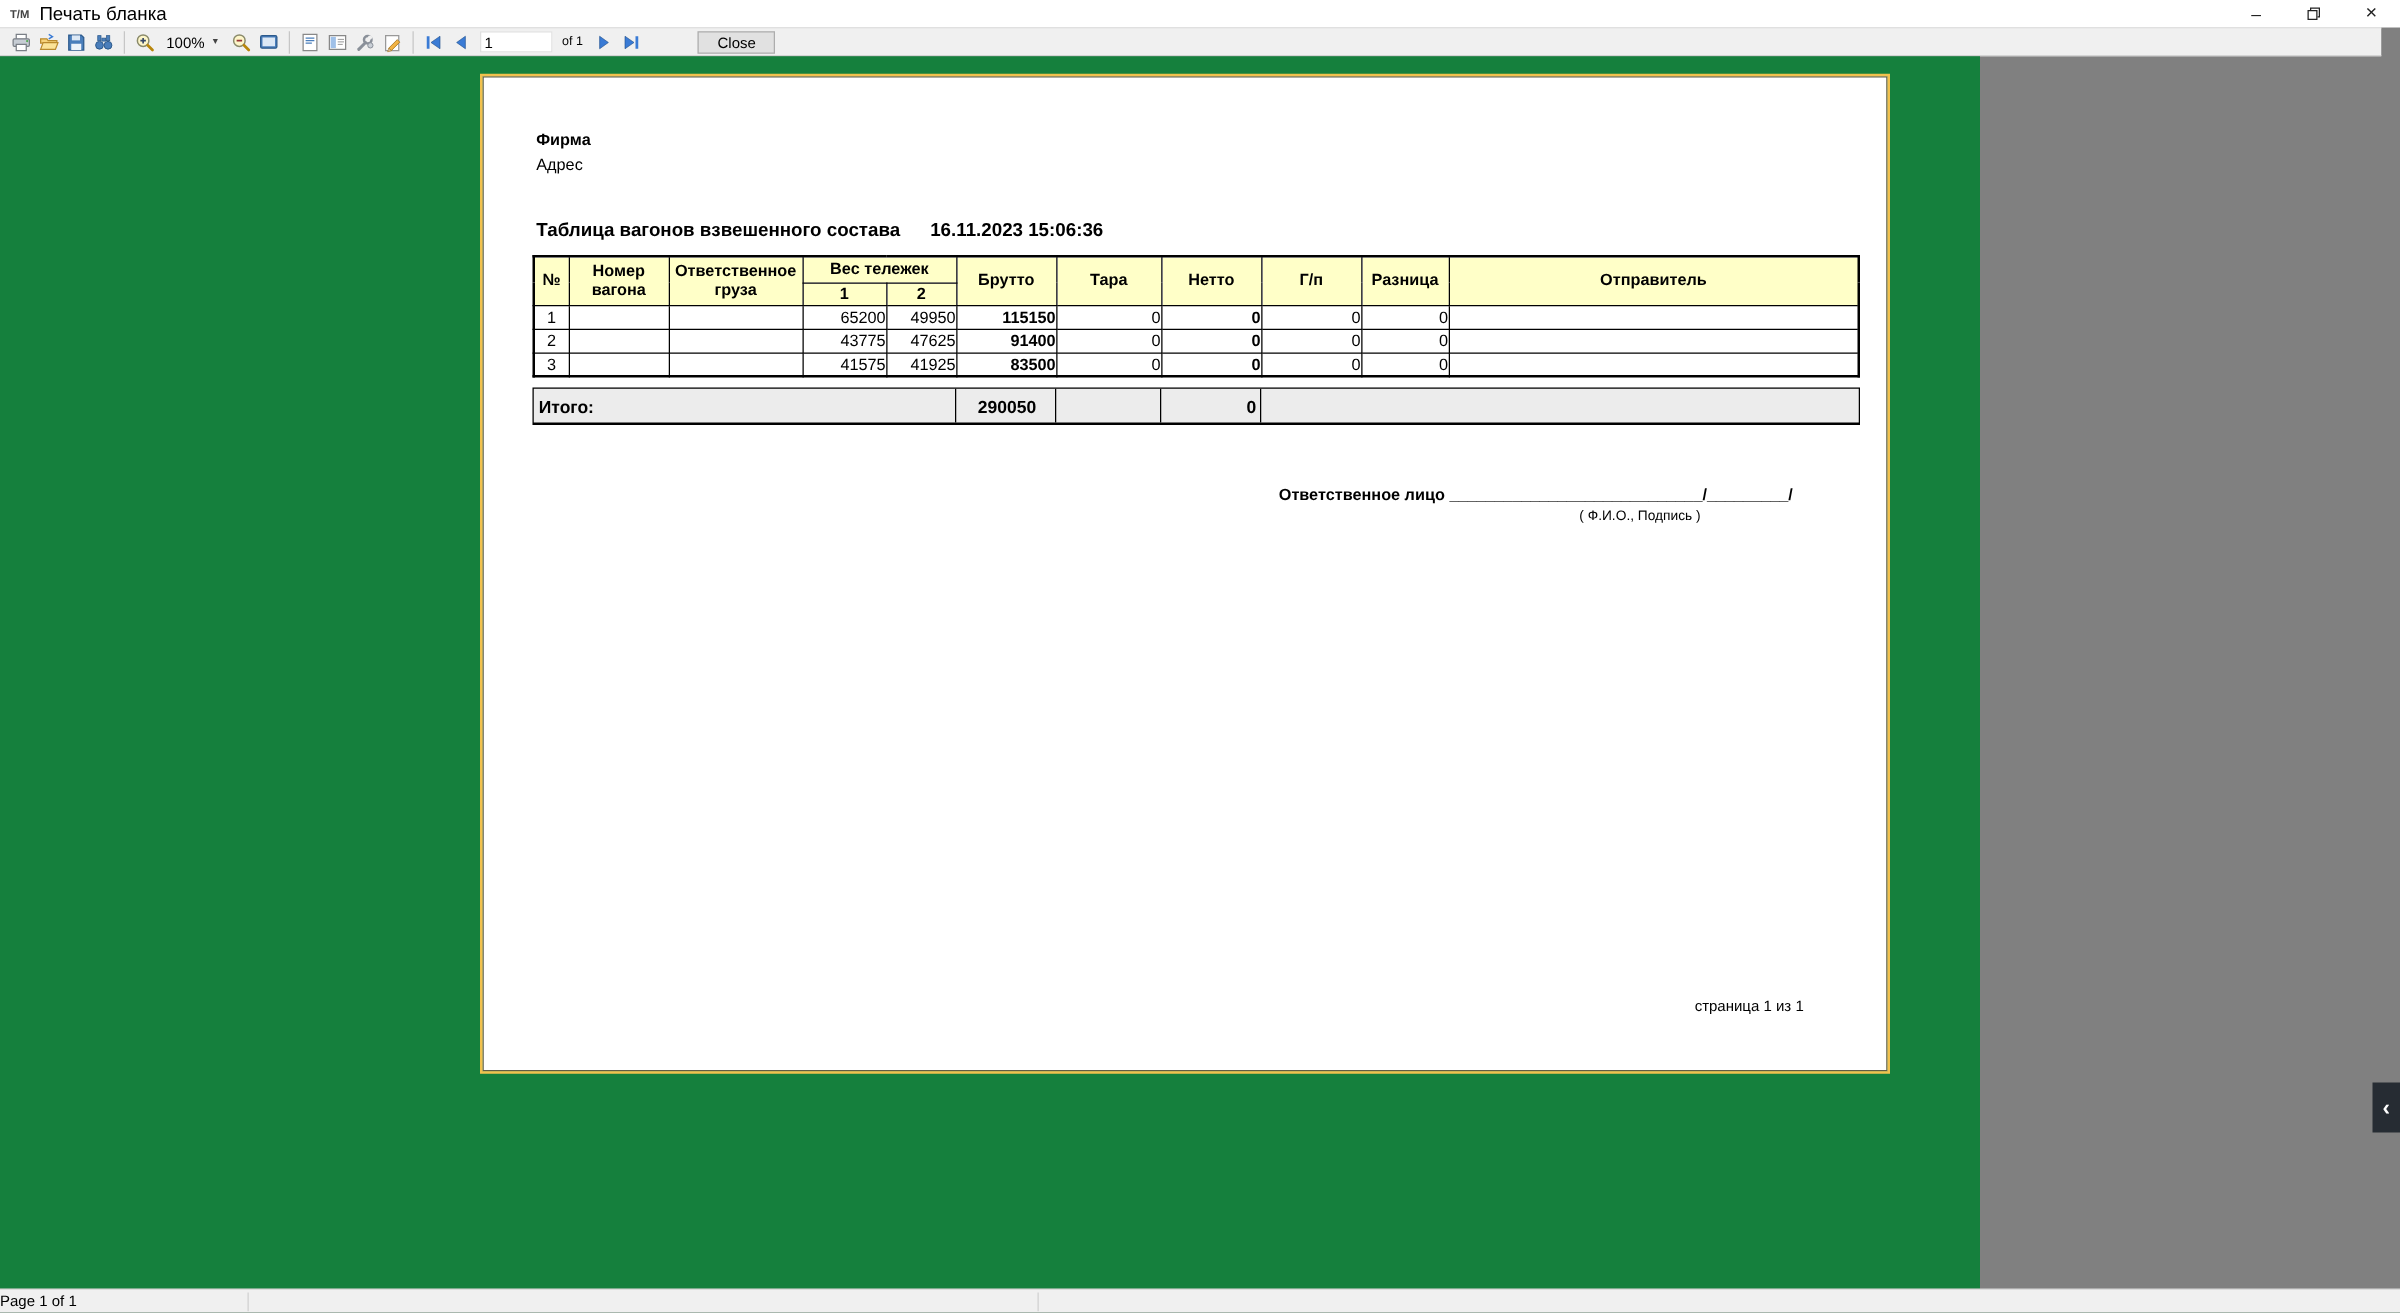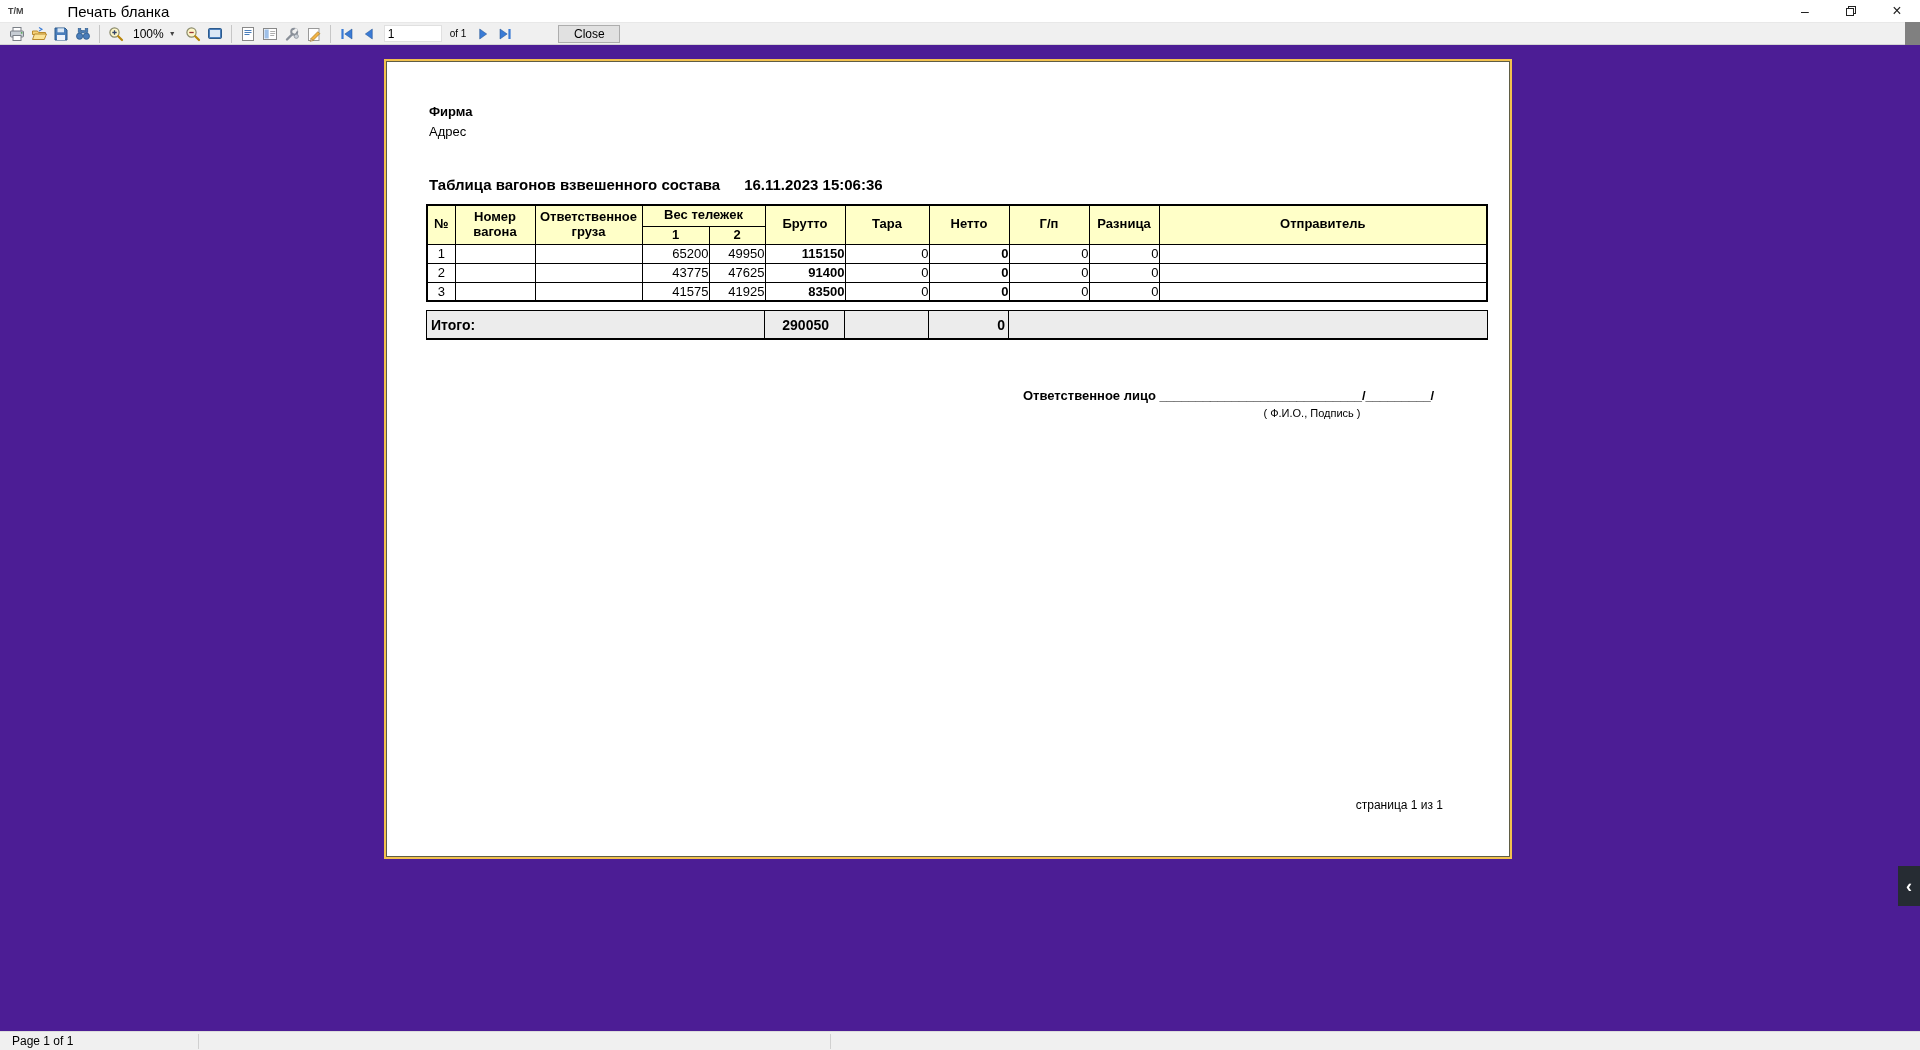--- a/index.html
+++ b/index.html
@@ -1,21 +1,21 @@
 <!DOCTYPE html>
 <html><head>
 <meta charset="utf-8">
 <style>
   * { margin:0; padding:0; box-sizing:border-box; }
   html,body { width:1920px; height:1050px; overflow:hidden;
     font-family:"Liberation Sans","DejaVu Sans",sans-serif; background:#808080; }
 
   
   .titlebar { position:absolute; left:0; top:0; width:1920px; height:22px;
-    background:#ffffff; display:flex; align-items:center;gap:36px; }
+    background:#ffffff; display:flex; align-items:center; }
   .app-icon { font-size:9px; font-weight:bold; color:#444; margin:0 8px 0 8px; letter-spacing:0px; }
   .title-text { font-size:15px; color:#000; }
   .win-controls { position:absolute; right:0; top:0; height:22px; display:flex; }
   .win-btn { width:46px; height:22px; display:flex; align-items:center; justify-content:center;
     font-size:14px; color:#222; cursor:default; }
   .restore-shape { position:relative; width:10px; height:10px; }
   .restore-shape .r1 { position:absolute; right:0; top:0; width:8px; height:8px; border:1px solid #222; background:#fff; }
   .restore-shape .r2 { position:absolute; left:0; bottom:0; width:8px; height:8px; border:1px solid #222; background:#fff; }
 
   
@@ -28,21 +28,21 @@
   .zoom-combo { display:flex; align-items:center; font-size:12px; color:#000; padding:0 6px; }
   .zoom-combo .arrow { font-size:7px; color:#444; margin-left:5px; }
   .page-input { width:58px; height:17px; border:1px solid #e0e0e0; background:#fff;
     font-size:12px; padding:0 3px; margin:0 4px; font-family:inherit; }
   .of-label { font-size:10px; margin:0 6px 0 4px; }
   .close-btn { margin-left:42px; width:62px; height:18px; background:#e1e1e1;
     border:1px solid #adadad; font-size:12px; font-family:inherit; display:flex;
     align-items:center; justify-content:center; }
 
   
-  .preview { position:absolute; left:0; top:45px; width:1920px; height:986px; background:#4c1d95; }
+  .preview { position:absolute; left:0; top:45px; width:1584px; height:986px; background:#15803d; }
   .page { position:absolute; left:386px; top:16px; width:1124px; height:796px;
     background:#ffffff; border:1px solid #5f5d45; outline:2px solid #f2c14e; }
 
   .firm { position:absolute; left:42px; top:42px; font-size:13px; font-weight:bold; color:#000; }
   .address { position:absolute; left:42px; top:62px; font-size:13px; color:#000; }
   .report-title-row { position:absolute; left:42px; top:114px; display:flex; }
   .report-title { font-size:15px; font-weight:bold; }
   .report-datetime { font-size:15px; font-weight:bold; margin-left:24px; }
 
   
@@ -77,21 +77,21 @@
   .page-footer { position:absolute; right:66px; top:736px; font-size:12px; }
 
   
   .side-tab { position:absolute; right:0; top:866px; width:22px; height:40px;
     background:#262c33; color:#fff; display:flex; align-items:center; justify-content:center;
     font-size:18px; font-weight:bold; }
 
   
   .statusbar { position:absolute; left:0; top:1031px; width:1920px; height:19px;
     background:#f0f0f0; border-top:1px solid #dcdcdc; font-size:12px; color:#000; }
-  .statusbar .status-text { position:absolute; left:12px; top:2px; }
+  .statusbar .status-text { position:absolute; left:0; top:2px; }
   .sb-sep { position:absolute; top:2px; width:1px; height:15px; background:#d0d0d0; }
 </style>
 </head>
 <body>
 
 <div class="titlebar">
   <span class="app-icon">Т/М</span>
   <span class="title-text">Печать бланка</span>
   <div class="win-controls">
     <div class="win-btn">

